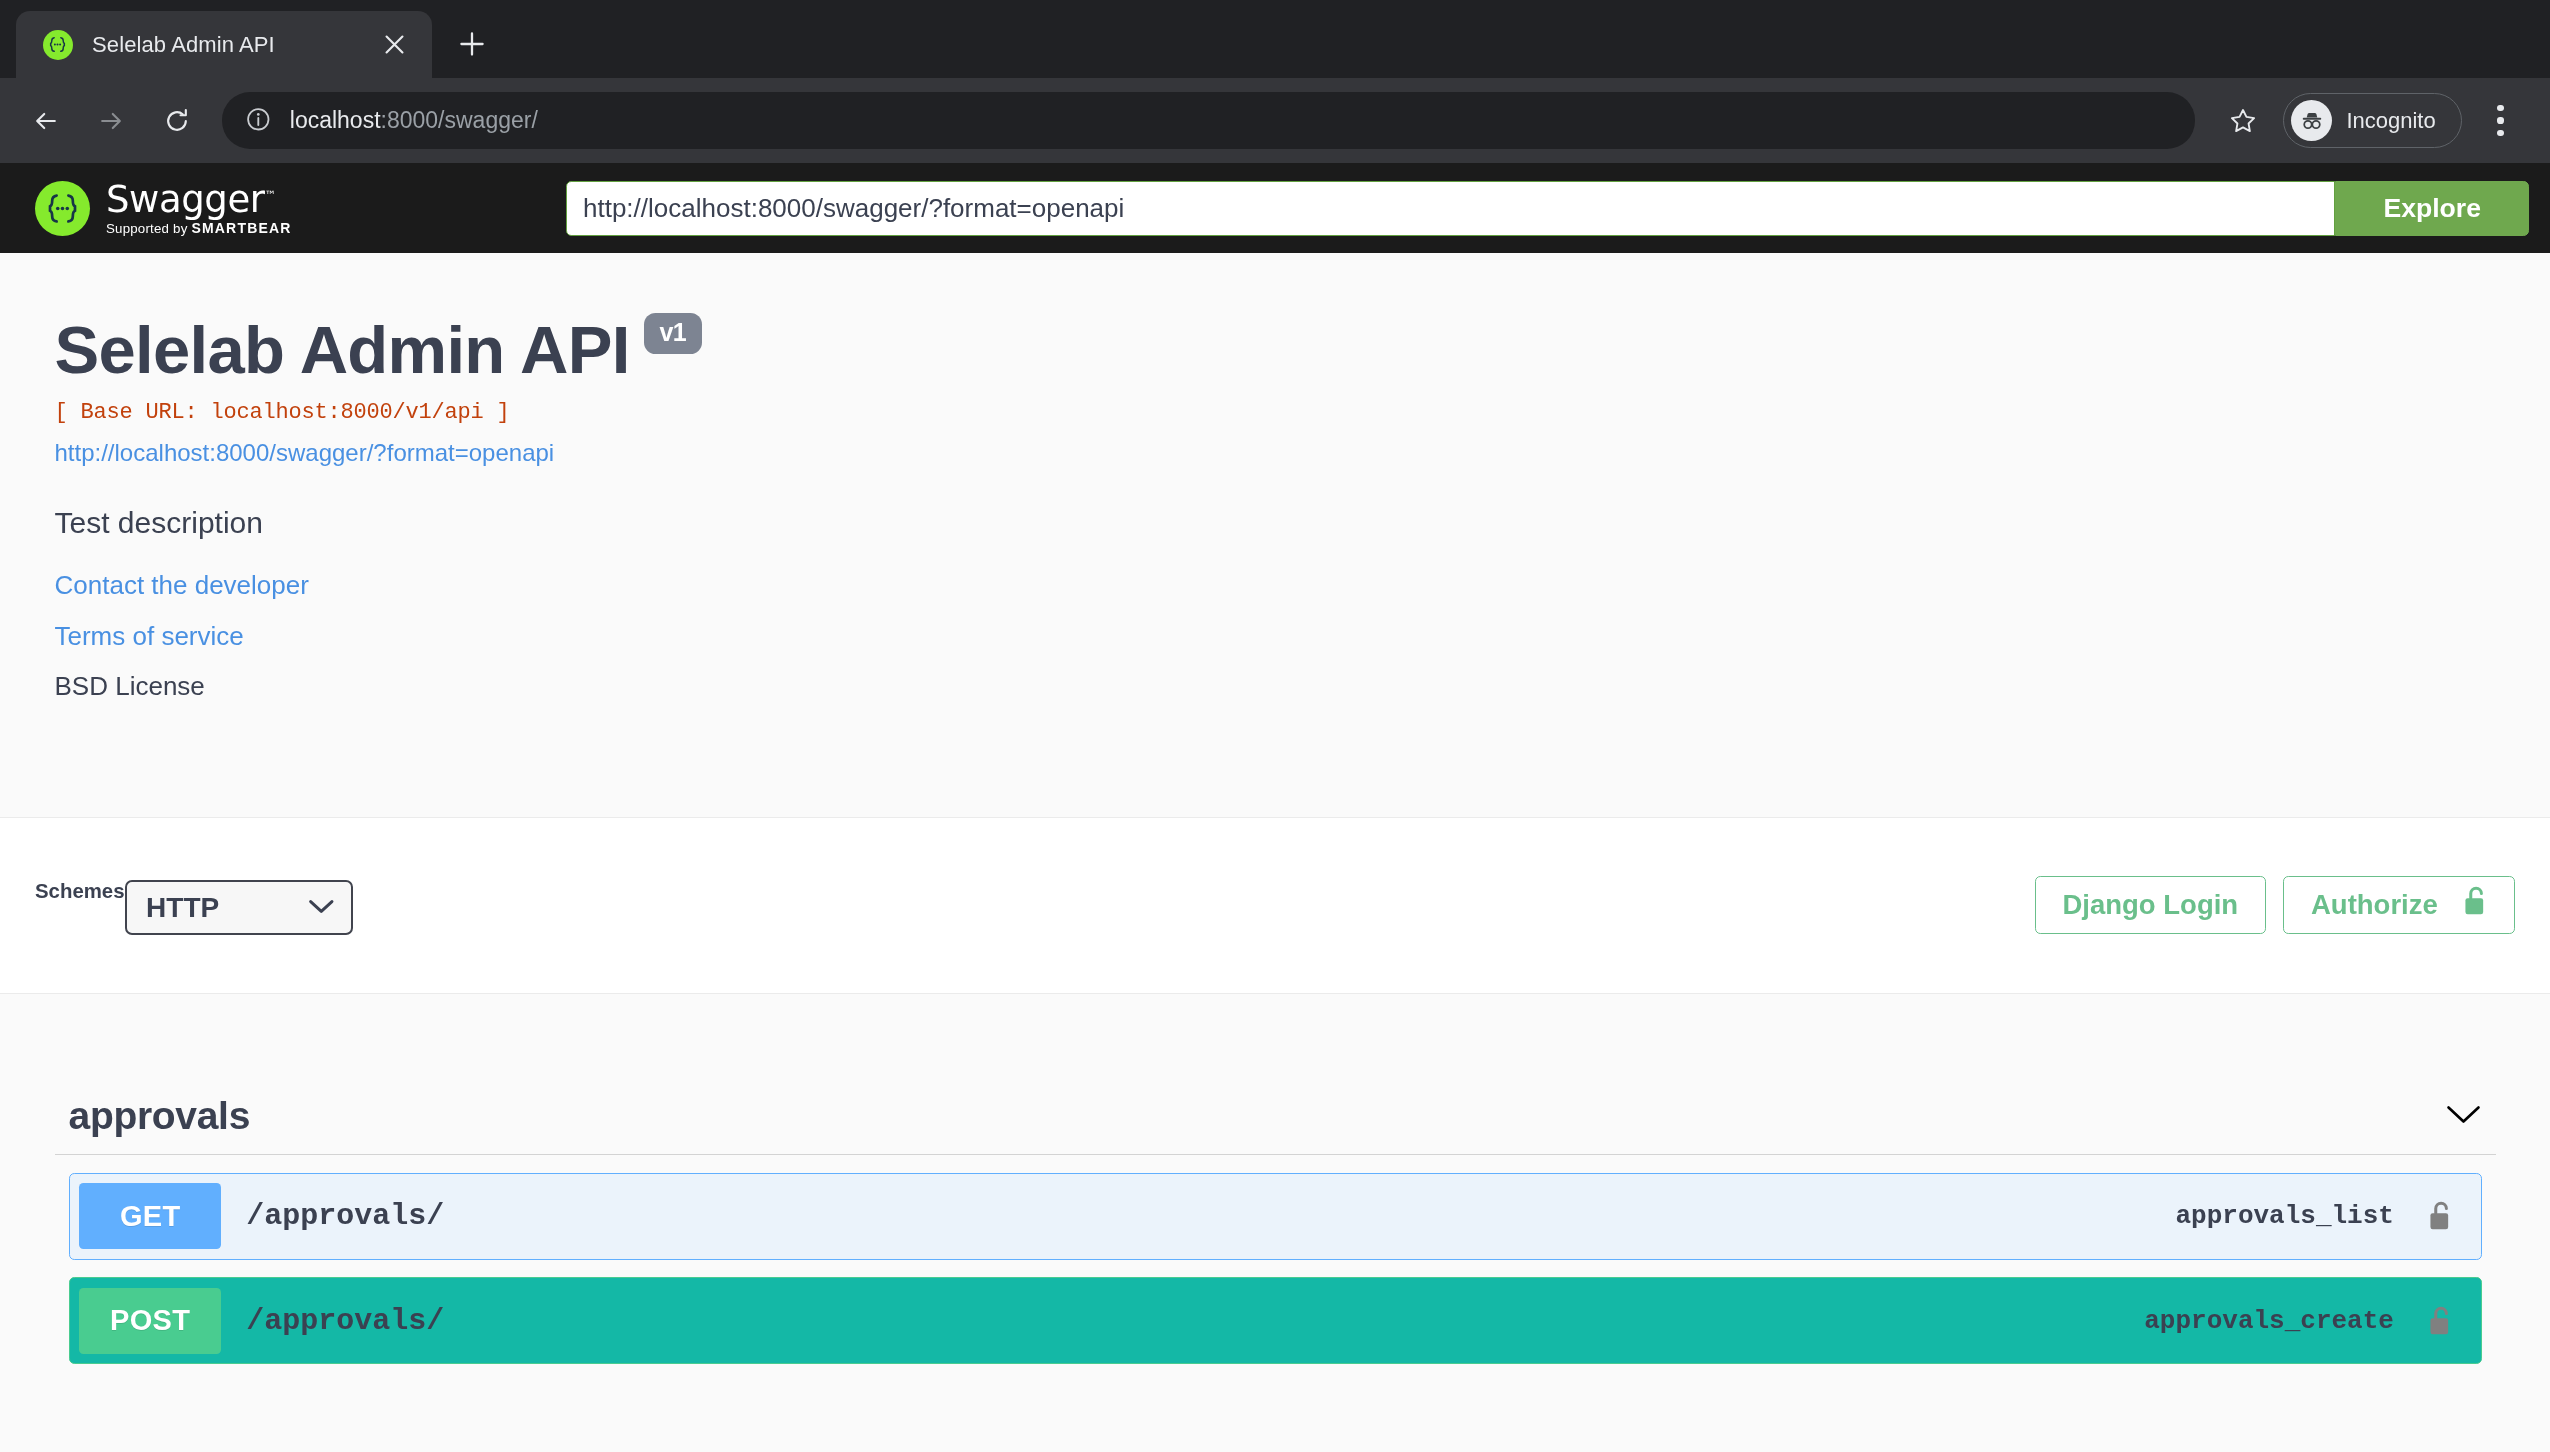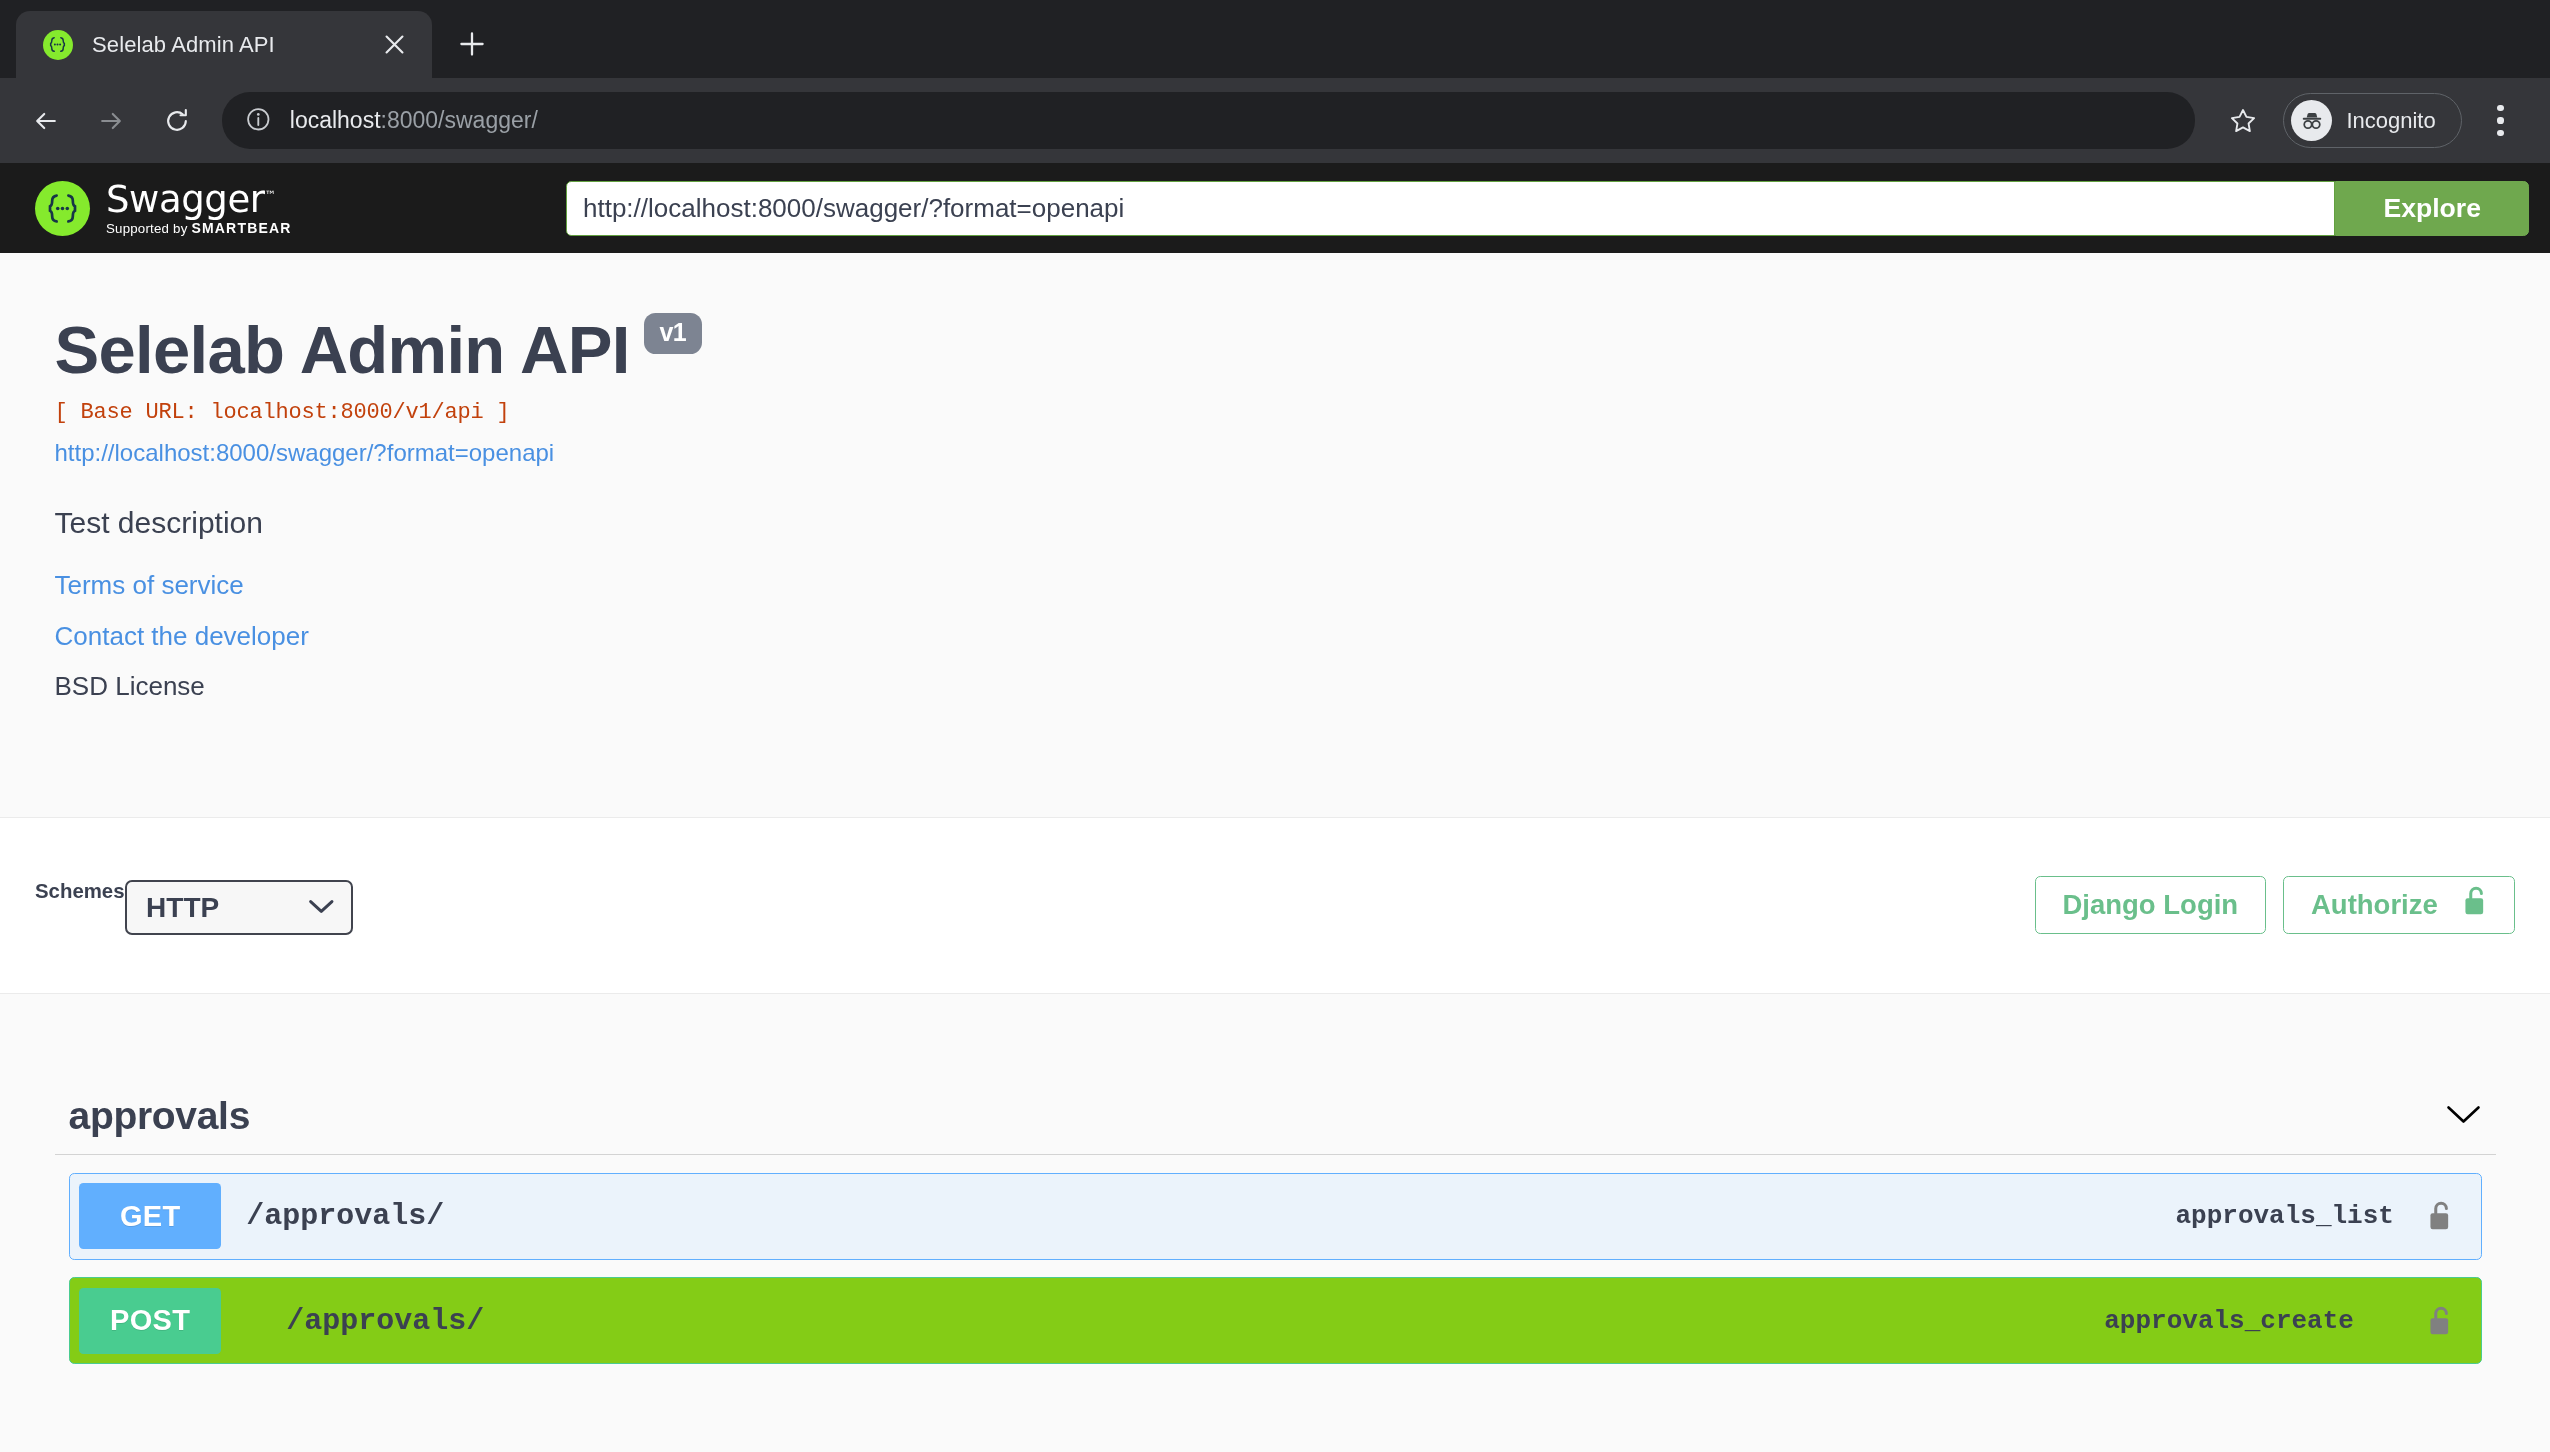--- a/index.html
+++ b/index.html
@@ -339,21 +339,21 @@
   .op-block {
     display: flex;
     align-items: center;
     height: 87px;
     border-radius: 5.3px;
     margin: 17.7px 14px 0 14px;
     padding-right: 28px;
     cursor: pointer;
   }
   .op-get { background: #ebf3fb; border: 1.8px solid #61affe; }
-  .op-post { background: #84cc16; border: 1.8px solid #49cc90; gap: 40px; }
+  .op-post { background: #14b8a6; border: 1.8px solid #49cc90; }
   .op-method {
     width: 142px;
     min-width: 142px;
     height: 66px;
     margin-left: 9.7px;
     border-radius: 4.4px;
     color: #ffffff;
     font-size: 29px;
     font-weight: 700;
     display: flex;
@@ -493,22 +493,22 @@
 <div class="info-block">
   <div class="wrap">
     <h1 class="api-title">
       <span>Selelab Admin API</span>
       <span class="version-badge">v1</span>
     </h1>
     <div class="base-url">[ Base URL: localhost:8000/v1/api ]</div>
     <a class="spec-link" href="#">http://localhost:8000/swagger/?format=openapi</a>
     <div class="description">Test description</div>
     <div class="info-links">
+      <a href="#">Contact the developer</a>
       <a href="#">Terms of service</a>
-      <a href="#">Contact the developer</a>
     </div>
     <div class="license-text">BSD License</div>
   </div>
 </div>
 
 <div class="scheme-bar">
   <div class="scheme-inner">
     <div class="schemes-col">
       <div class="schemes-label">Schemes</div>
       <div class="scheme-select">

